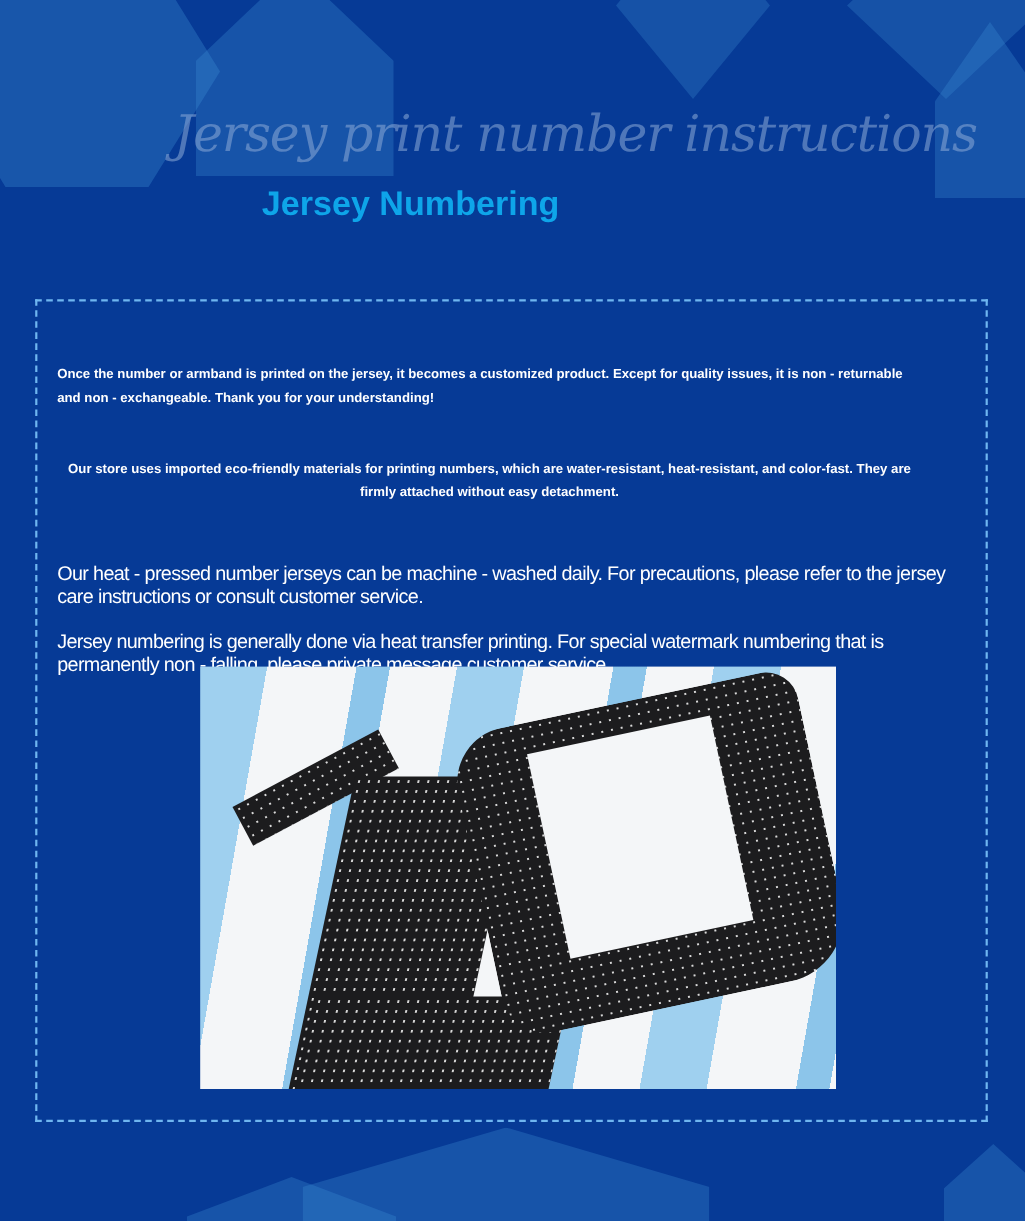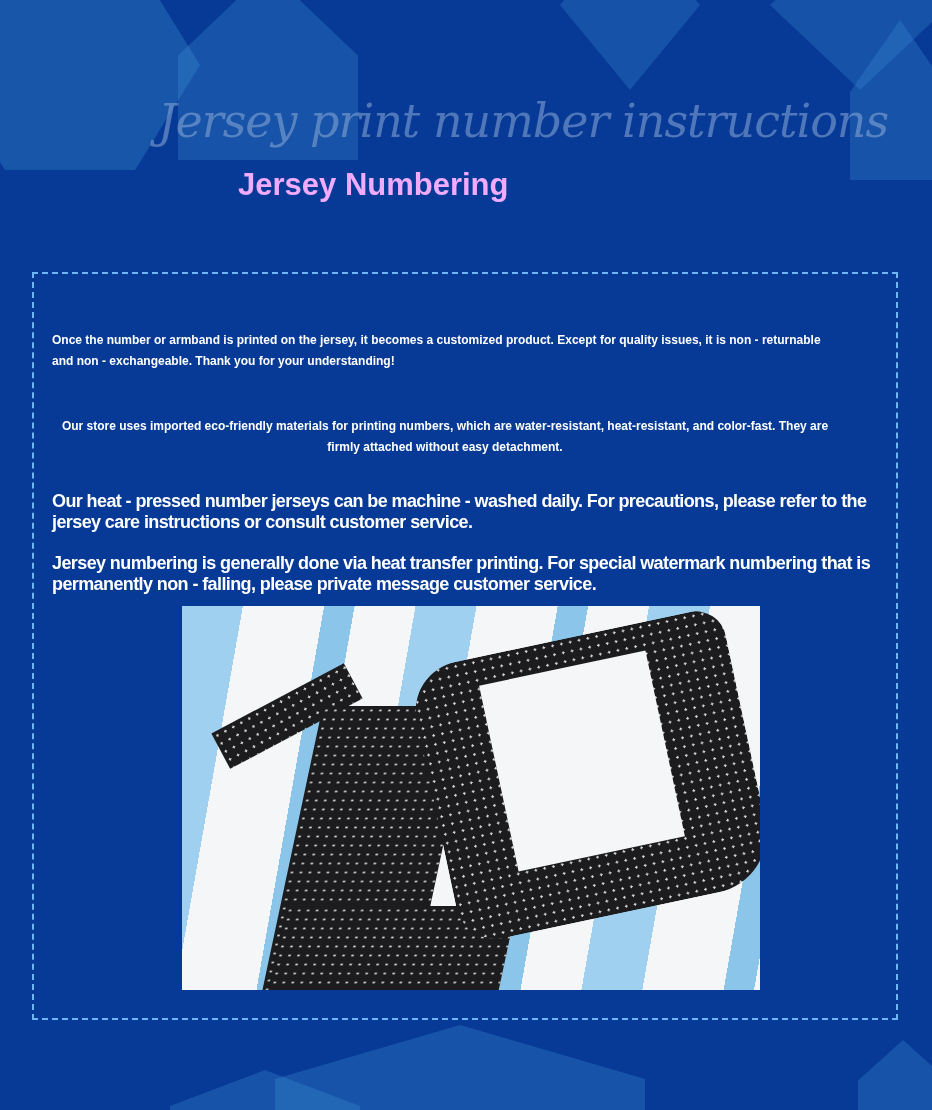--- a/index.html
+++ b/index.html
@@ -18,31 +18,31 @@
   .watermark {
     position:absolute; left:158px; top:82px; width:620px;
     font-family:"DejaVu Serif", serif; font-style:italic;
     font-size:46px; color:rgba(140,170,215,0.55); letter-spacing:-1px;
     white-space:nowrap;
     margin-top:12px;
   }
   .title {
     position:absolute; left:238px; top:166px;
     font-family:"Liberation Sans", sans-serif; font-weight:bold;
-    font-size:31px; line-height:37px; color:#f0abfc;
+    font-size:31px; line-height:37px; color:#0ea5e9;
   }
   .panel {
     position:absolute; left:32px; top:272px; width:866px; height:748px;
     border:2px dashed #6fb6f0; box-sizing:border-box;
   }
   .para {
     position:absolute; color:#ffffff; font-weight:bold;
     font-size:12px; line-height:21px;
   }
-  .para.narrow { font-weight:bold; font-size:18px; letter-spacing:-0.6px; }
+  .para.narrow { font-weight:normal; font-size:18px; letter-spacing:-0.6px;margin-top:20px; }
   .photo {
     position:absolute; left:182px; top:606px; width:578px; height:384px;
     overflow:hidden;
     background:repeating-linear-gradient(100deg,#9fd0ef 0 60px,#f4f6f8 60px 140px,#8cc5ea 140px 170px,#f4f6f8 170px 230px);
   }
   .digit { position:absolute; background:#1c1c1e;
     background-image:radial-gradient(circle,#d9d9d9 1px,transparent 1.3px);
     background-size:9px 9px; }
 </style>
 </head>

